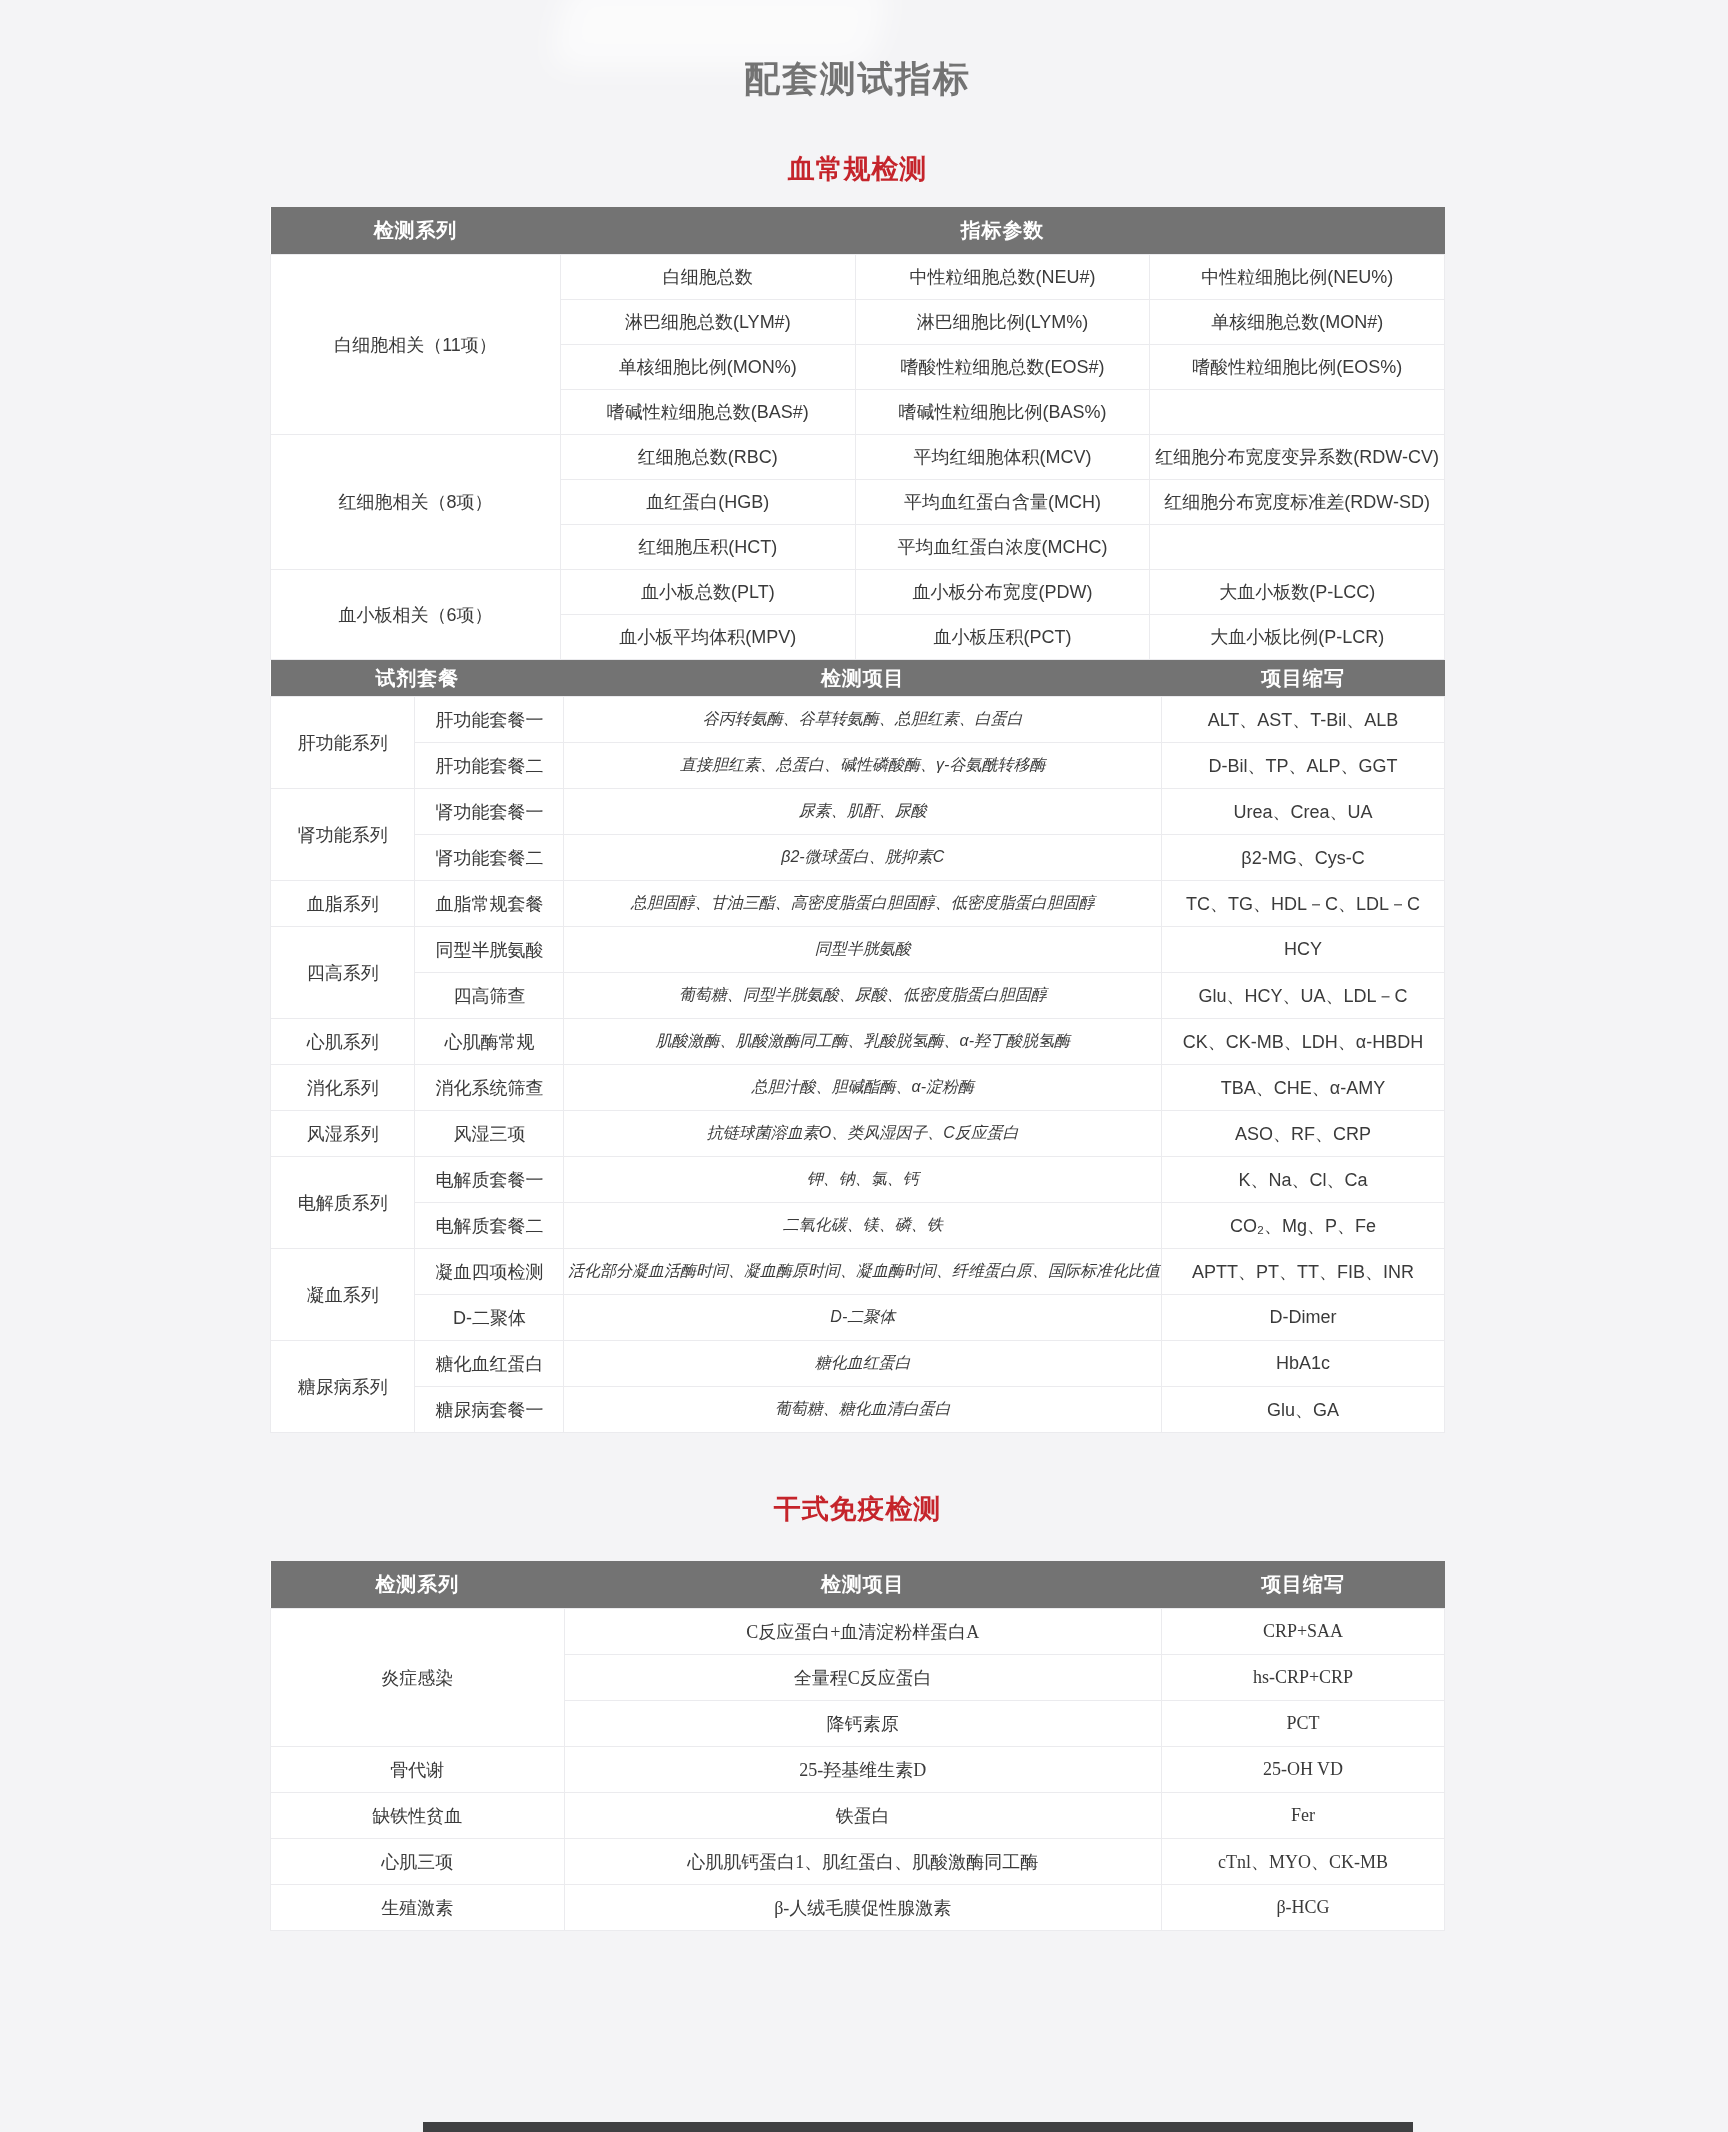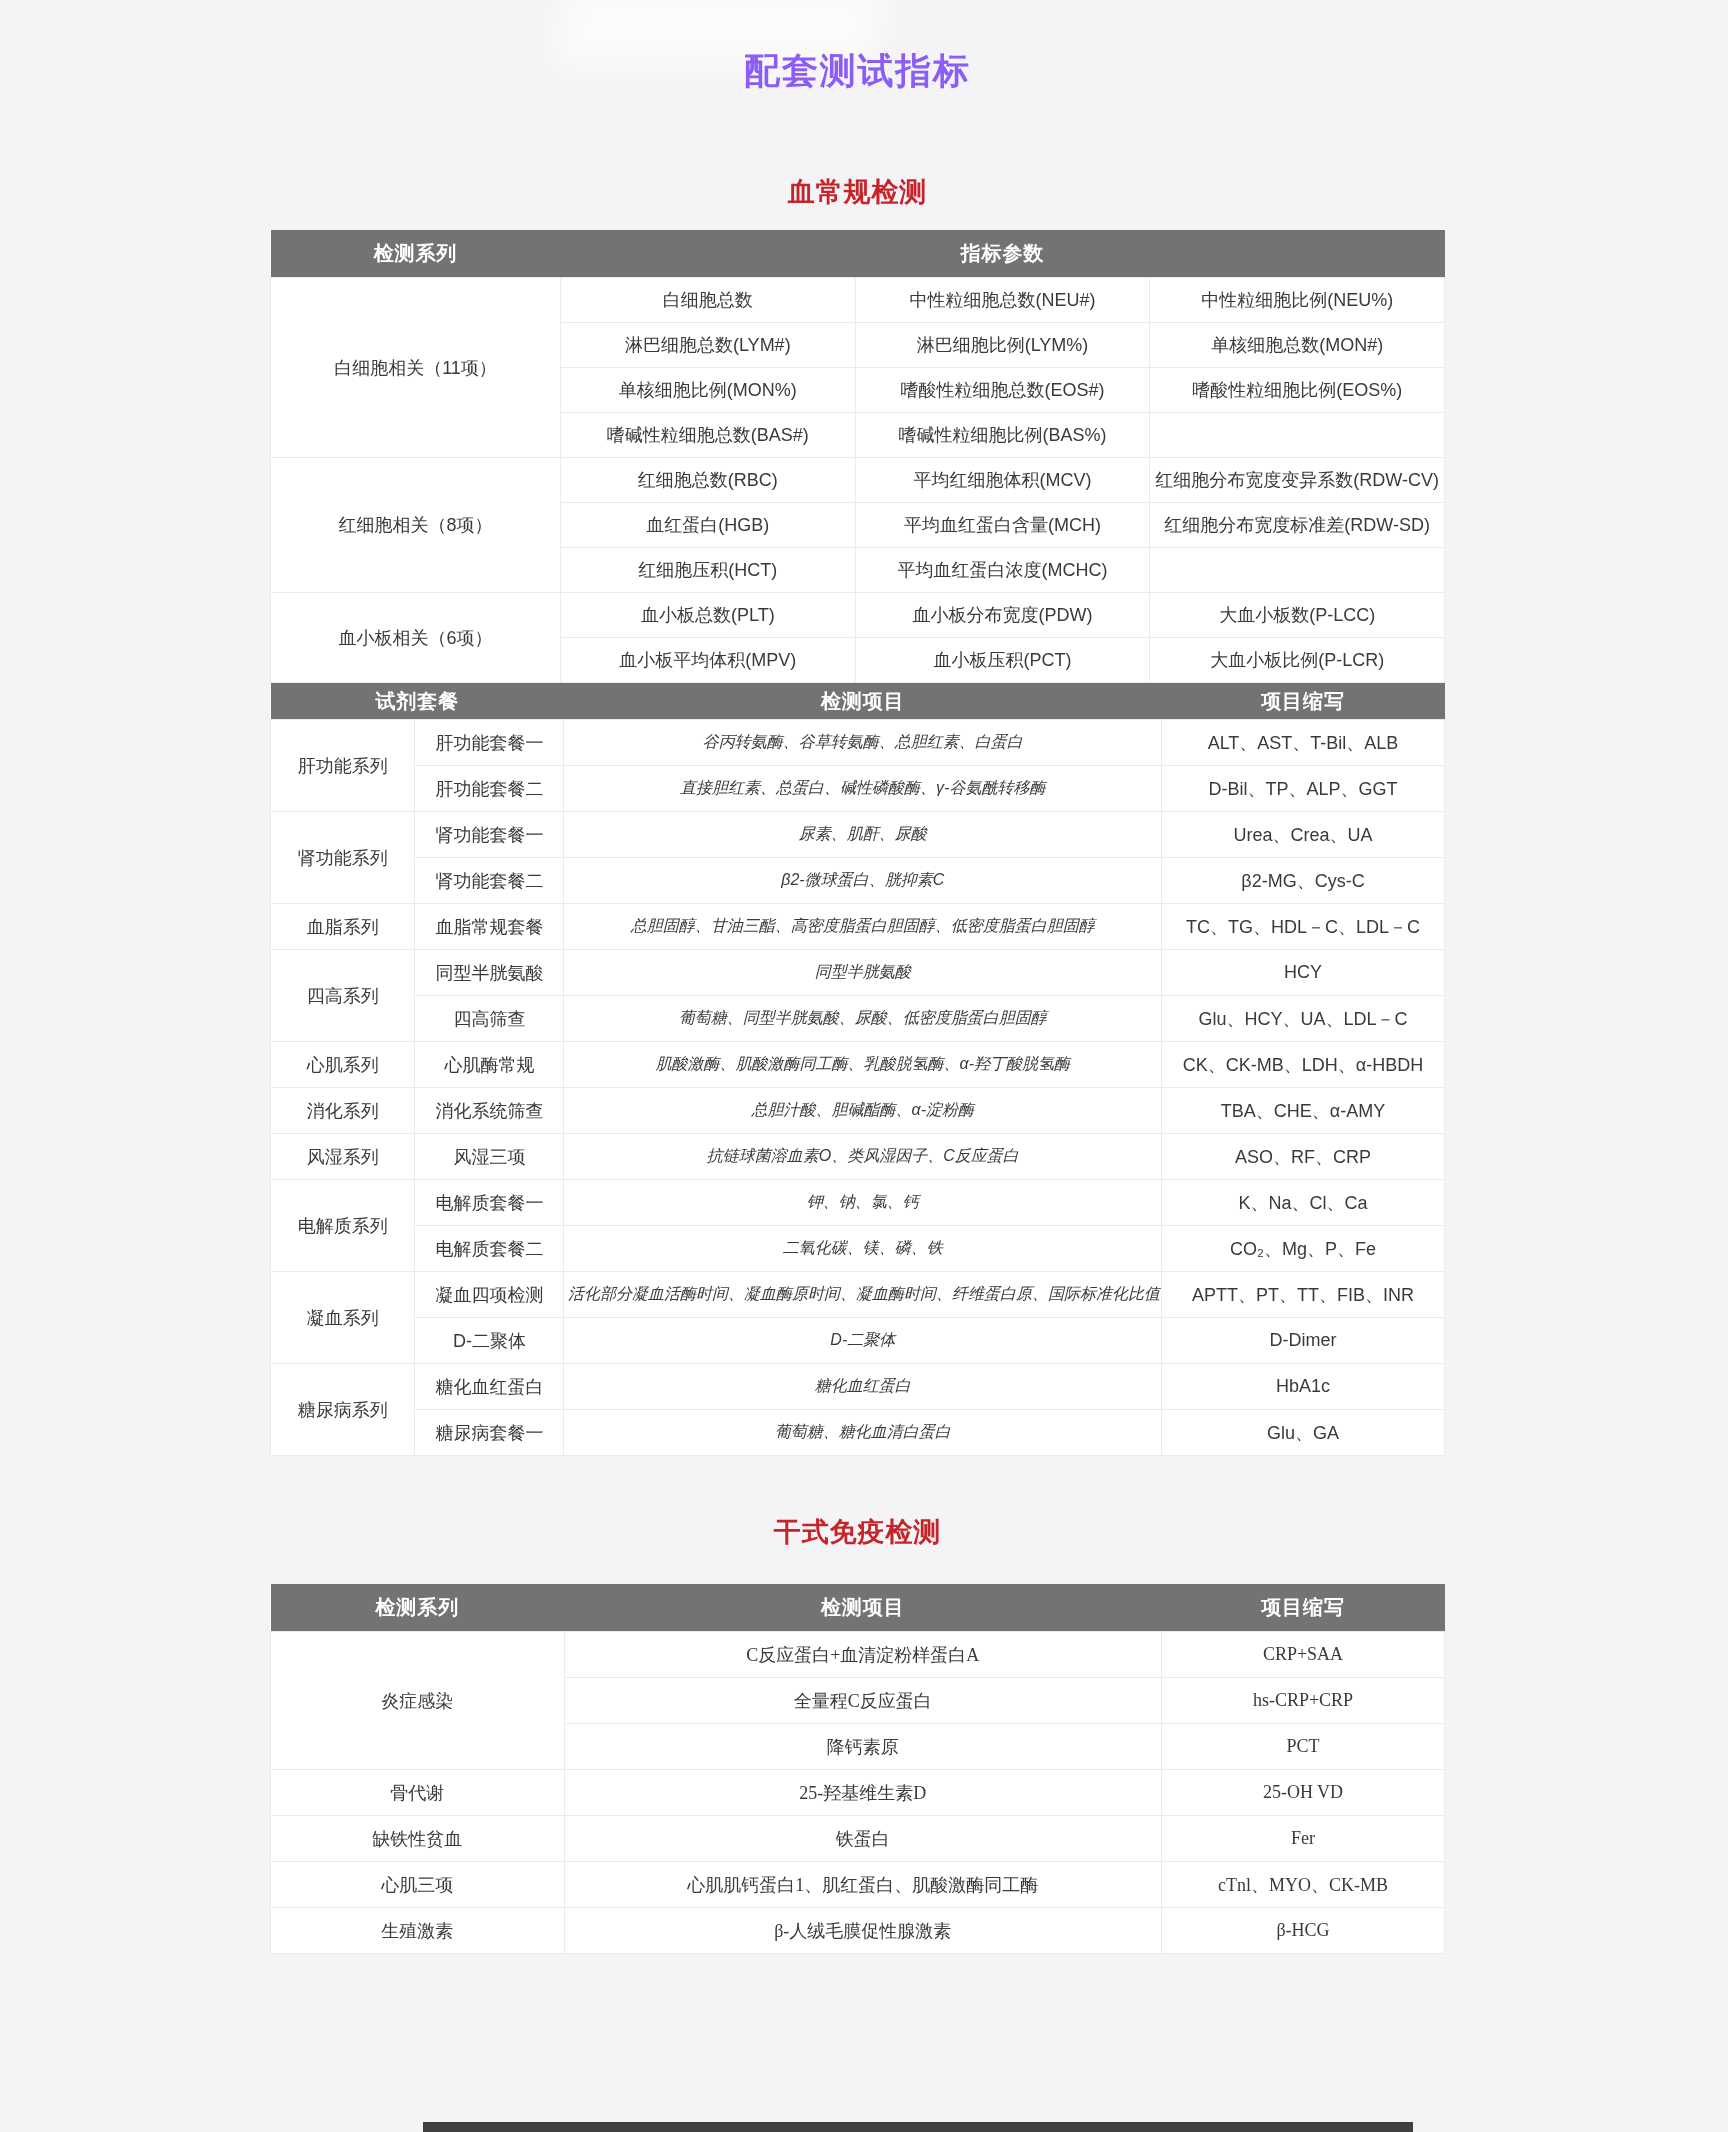--- a/index.html
+++ b/index.html
@@ -13,31 +13,31 @@
   .bg-highlight {
     position:absolute; left:558px; top:-18px;
     width:324px; height:86px;
     background:rgba(255,255,255,0.6);
     filter:blur(12.6px);
     border-radius:27px;
     transform:skewX(-12deg);
   }
   .content { width:1175px; margin-left:270px; position:relative; }
   .page-title {
-    margin:8px; padding-top:41px;
+    margin:16px; padding-top:41px;
     font-size:36px; line-height:43px;
     font-weight:bold; text-align:center;
-    color:#8b5cf6; letter-spacing:1.8px;
+    color:#737373; letter-spacing:1.8px;
   }
   .section-title {
     margin:0; font-size:27px; line-height:40px;
     font-weight:bold; text-align:center;
     color:#c5242b; letter-spacing:0.9px;
   }
-  #title-blood   { margin-top:80px; margin-bottom:18px; }
+  #title-blood   { margin-top:49px; margin-bottom:18px; }
   #title-biochem { margin-top:41px; margin-bottom:35px; }
   #title-immuno  { margin-top:56px; margin-bottom:32px; }
   table.t {
     width:100%; border-collapse:collapse; table-layout:fixed;
     background:#ffffff;
   }
   table.t thead th {
     background:#737373; color:#ffffff;
     font-size:20px; font-weight:bold;
     height:47px; padding:0; border:none;

